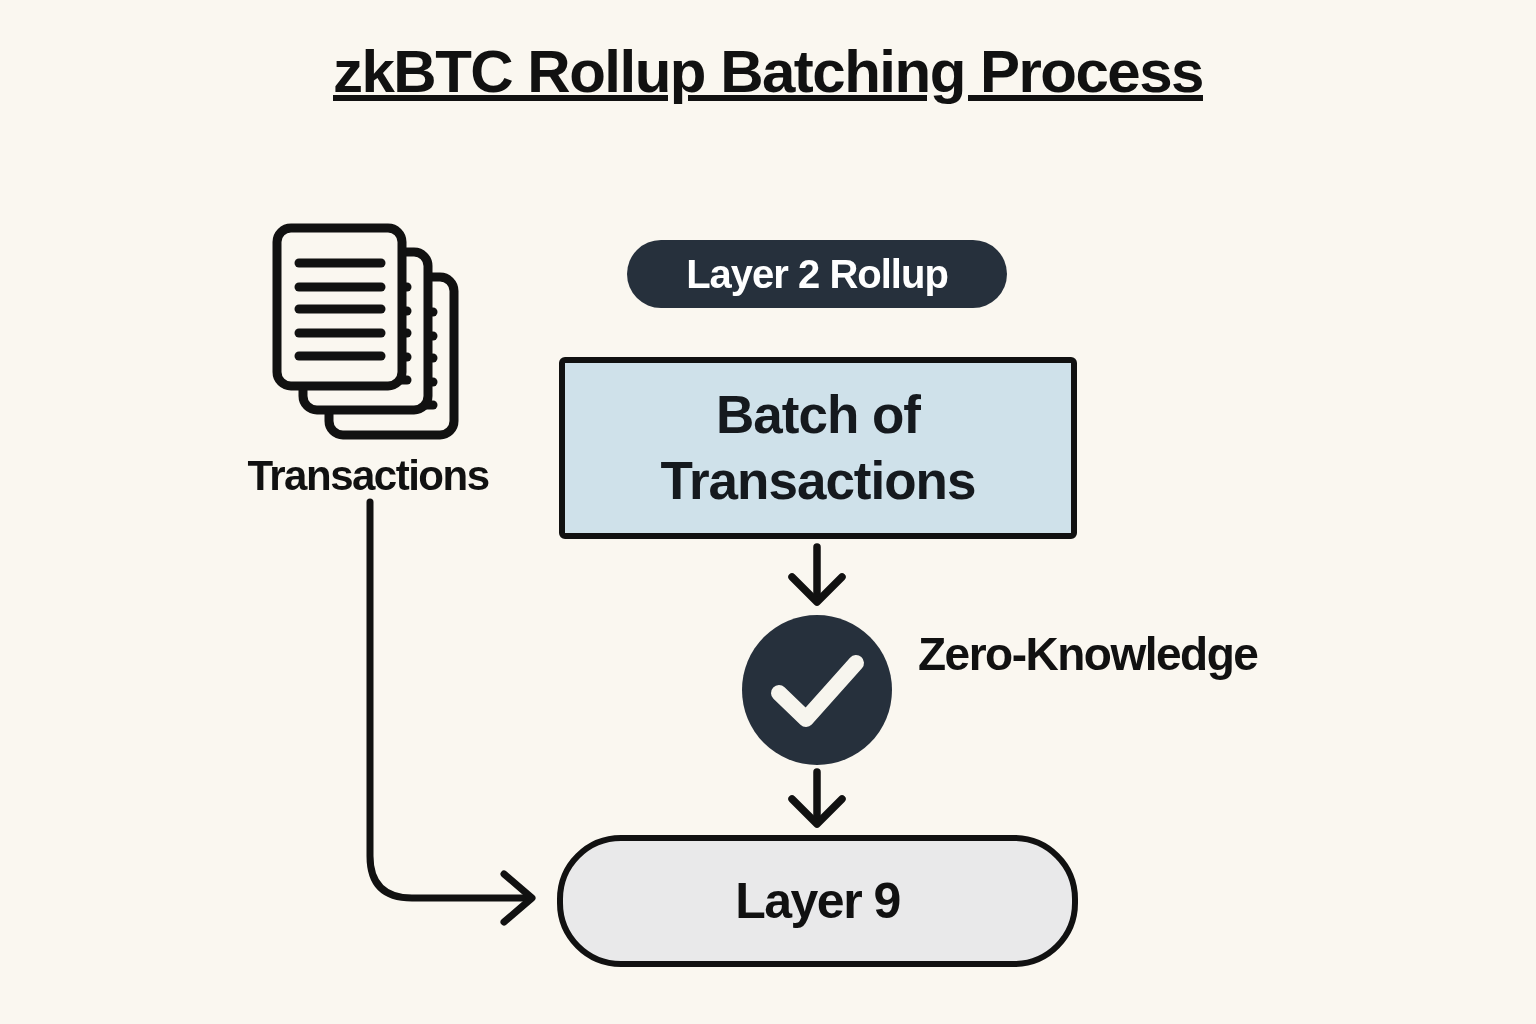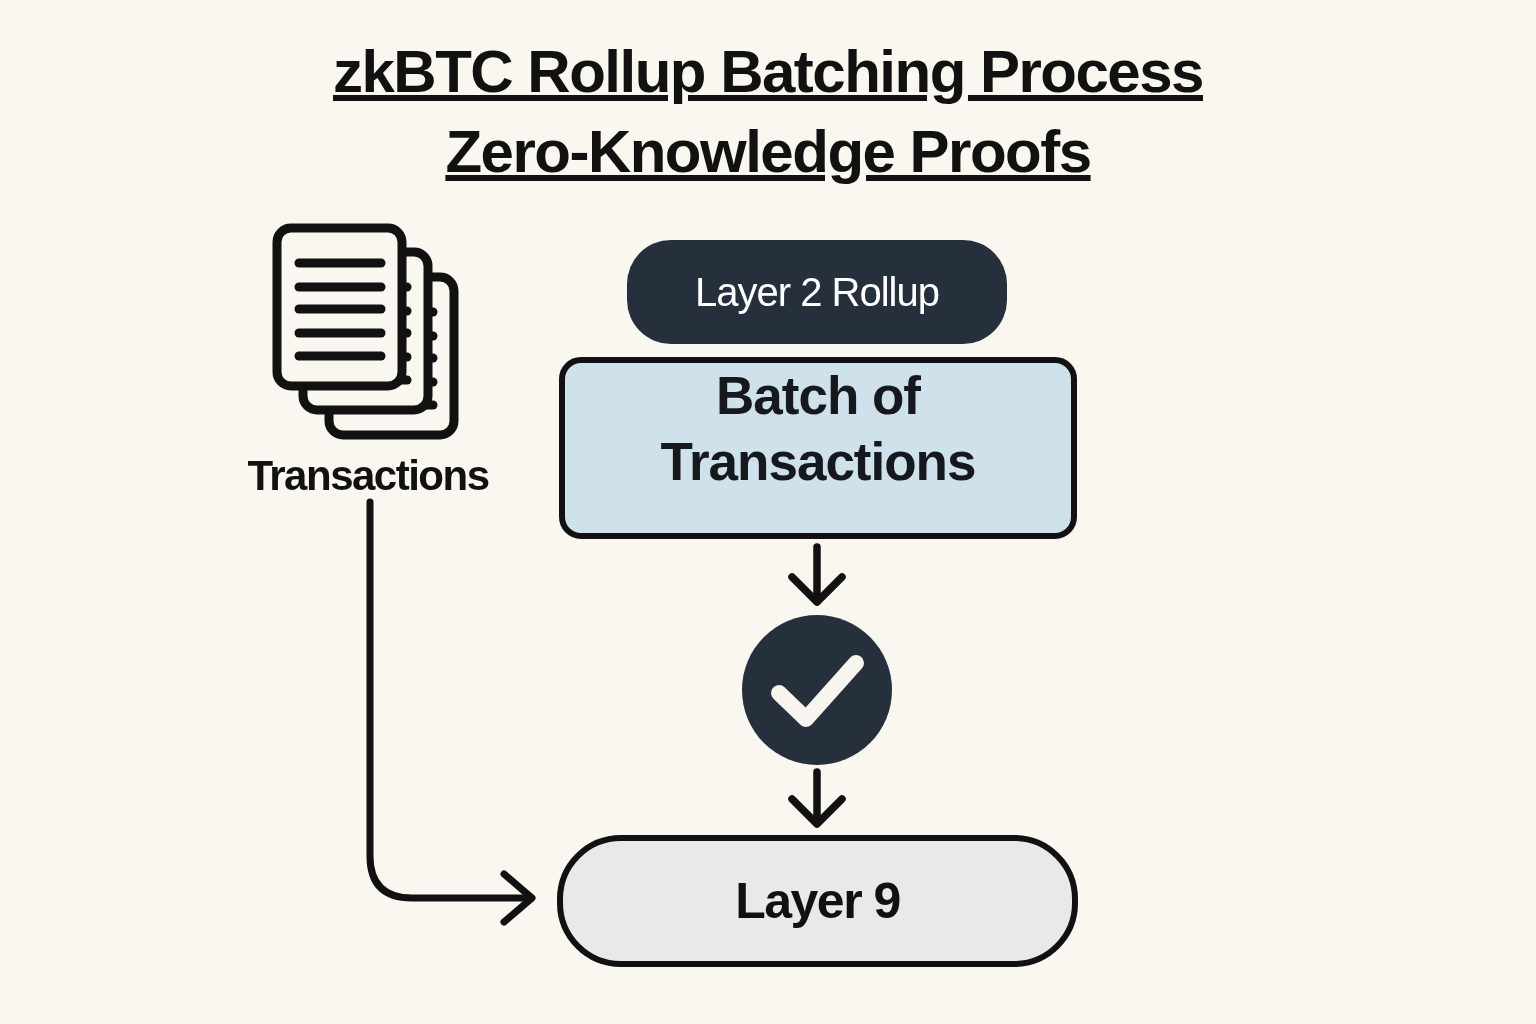--- a/index.html
+++ b/index.html
@@ -43,35 +43,35 @@
     position:absolute;
     left:168px;top:452px;width:400px;
     text-align:center;
     font-size:42px;line-height:48px;
     font-weight:700;letter-spacing:-1.5px;
     color:var(--color-ink);
   }
   .pill{
     position:absolute;
     left:627px;top:240px;
-    width:380px;height:104px;
+    width:380px;height:68px;
     background:var(--color-dark-navy);
     border-radius:44px;
     display:flex;align-items:center;justify-content:center;
-    font-size:40px;font-weight:400;letter-spacing:-1px;
+    font-size:40px;font-weight:700;letter-spacing:-1px;
     color:#ffffff;
   }
   .batch-box{
     position:absolute;
     left:559px;top:357px;
     width:518px;height:182px;
     background:var(--color-light-blue);
     border:6px solid var(--color-ink);
-    border-radius:22px;
-    display:flex;flex-direction:column;align-items:center;
+    border-radius:6px;
+    display:flex;flex-direction:column;align-items:center;justify-content:center;
     font-size:53px;line-height:66px;
     font-weight:700;letter-spacing:-1px;
     color:#15191e;
     text-align:center;
   }
   .zk-label{
     position:absolute;
     left:918px;top:624px;
     font-size:46px;line-height:60px;
     font-weight:700;letter-spacing:-1.5px;
@@ -99,21 +99,20 @@
   .check-circle{fill:var(--color-dark-navy);}
   .check-mark{stroke:var(--color-check-white);stroke-width:16;fill:none;stroke-linecap:round;stroke-linejoin:round;}
 </style>
 </head>
 <body>
 
 <div class="canvas">
 
   <h1 class="title">
     <span>zkBTC Rollup Batching Process</span>
-    <span>Zero-Knowledge Proofs</span>
   </h1>
 
   <div class="docs-icon">
     <svg width="200" height="226" viewBox="0 0 200 226">
 
       <g>
         <rect class="page" x="61" y="59" width="125" height="158" rx="14"></rect>
         <line class="page-line" x1="83" y1="94" x2="165" y2="94"></line>
         <line class="page-line" x1="83" y1="118" x2="165" y2="118"></line>
         <line class="page-line" x1="83" y1="140" x2="165" y2="140"></line>
@@ -169,19 +168,20 @@
       <path class="stroke-ink" stroke-width="7.5" d="M 792 799 L 817 824 L 842 799"></path>
     </g>
 
     <g>
       <path class="stroke-ink" stroke-width="7" d="M 370 502 L 370 856 Q 370 898 412 898 L 526 898"></path>
       <path class="stroke-ink" stroke-width="7" d="M 504 874 L 532 898 L 504 922"></path>
     </g>
   </svg>
 
   <div class="zk-label">
+    <span>Zero-Knowledge</span>
   </div>
 
   <div class="layer1-box">
     <span>Layer 9</span>
   </div>
 
 </div>
 
 </body></html>

